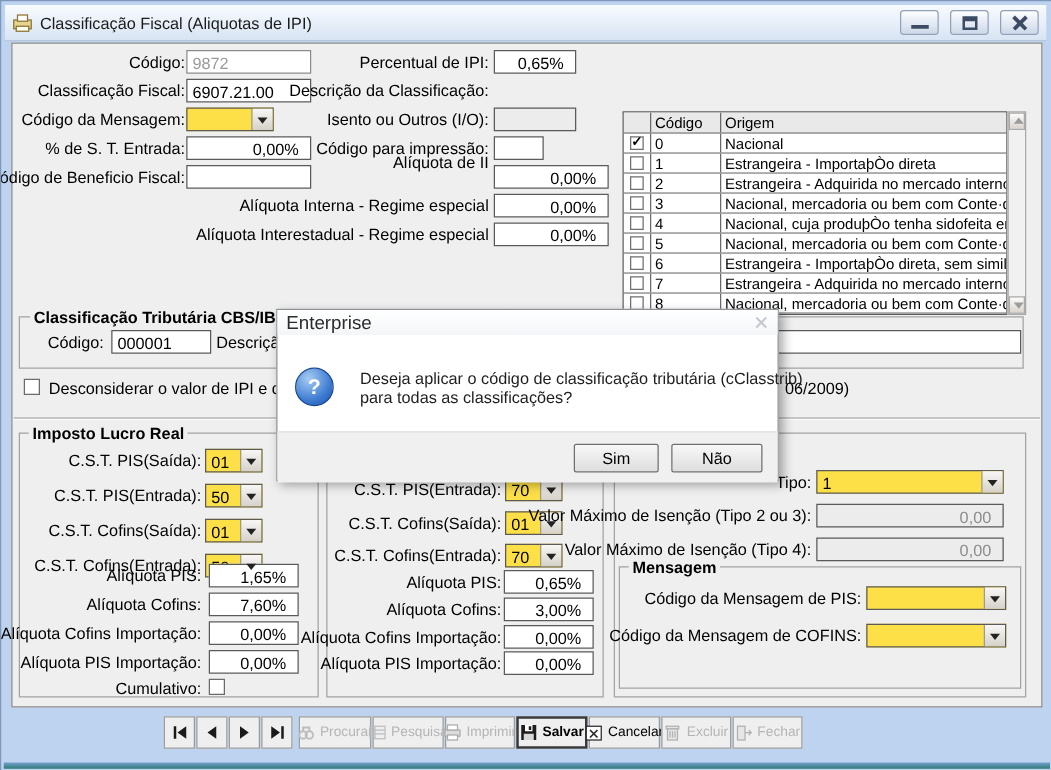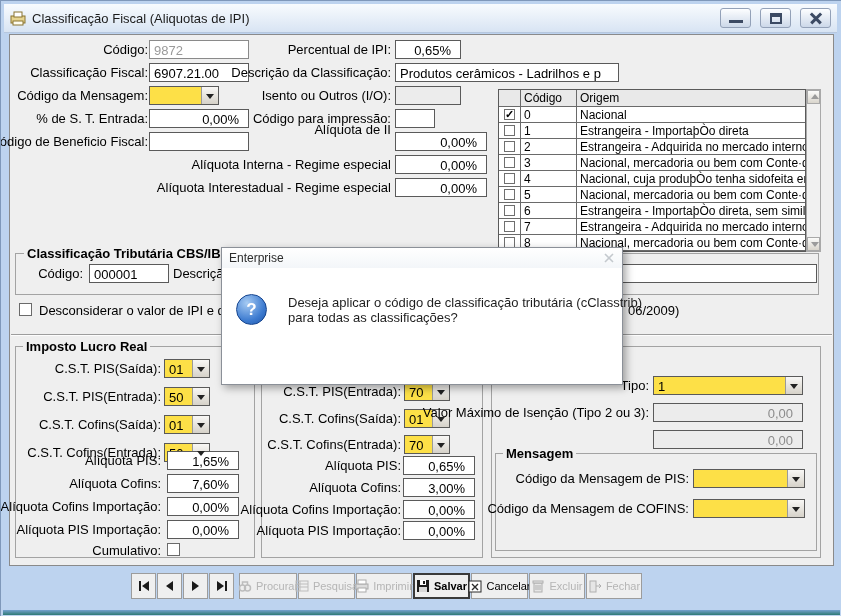--- a/index.html
+++ b/index.html
@@ -59,21 +59,21 @@
     display:flex;align-items:center;justify-content:center;gap:1px}
   .t-r{width:0;height:0;border:5px solid transparent;border-left:7px solid #1a1a1a;border-right:0}
   .t-l{width:0;height:0;border:5px solid transparent;border-right:7px solid #1a1a1a;border-left:0}
   .vbar{width:2px;height:10px;background:#1a1a1a}
   .ic{display:flex}.ic svg{display:block}
   
   .dlg{position:absolute;left:211px;top:212px;width:402px;height:138px;background:#fff;border:1px solid #8b9098;
     box-shadow:3px 3px 8px rgba(0,0,0,.35);z-index:50}
   .dlg-tb{position:absolute;left:0;top:0;width:100%;height:20px;background:linear-gradient(#ffffff,#f3f6f9);
     display:flex;align-items:center;padding:0 7px}
-  .dlg-title{font-size:12px;color:#2b2b2b;flex:1}
+  .dlg-title{font-size:15px;color:#2b2b2b;flex:1}
   .dlg-x{cursor:pointer;display:flex}
   .dlg-foot{position:absolute;left:0;top:97px;width:100%;height:41px;background:#f0f0f0;border-top:1px solid #e0e0e0}
   .qicon{position:absolute;left:14px;top:46px;width:31px;height:31px;border-radius:50%;
     background:radial-gradient(circle at 10px 8px,#a6cbf3,#3d7bd0 62%,#1d54a8);border:1px solid #16458f;
     color:#fff;font-weight:bold;font-size:17px;display:flex;align-items:center;justify-content:center}
   .dlg-l{position:absolute;left:66px;font-size:13px;color:#1e1e1e;white-space:nowrap}
   .dbtn{position:absolute;top:9px;height:23px;font-size:13px;color:#000;cursor:pointer;
     background:linear-gradient(#f7f7f7,#dedede);border:1px solid #6f6f6f;border-radius:2px;
     display:flex;align-items:center;justify-content:center}
 </style>
@@ -112,21 +112,20 @@
     <span class="lb" style="right:685px;top:53px">Código da Mensagem:</span>
     <div class="combo" style="left:139px;top:51px;width:70px"></div>
     <span class="lb" style="right:685px;top:76px">% de S. T. Entrada:</span>
     <div class="fld num" style="left:139px;top:74px;width:100px">0,00%</div>
     <span class="lb" style="right:685px;top:99px">Código de Beneficio Fiscal:</span>
     <div class="fld" style="left:139px;top:97px;width:100px"></div>
 
     <span class="lb" style="right:442px;top:7px">Percentual de IPI:</span>
     <div class="fld num" style="left:385px;top:5px;width:66px">0,65%</div>
     <span class="lb" style="right:442px;top:30px">Descrição da Classificação:</span>
-    <div class="fld" style="left:385px;top:28px;width:224px">Produtos cerâmicos - Ladrilhos e p</div>
     <span class="lb" style="right:442px;top:53px">Isento ou Outros (I/O):</span>
     <div class="fld dis" style="left:385px;top:51px;width:66px"></div>
     <span class="lb" style="right:442px;top:76px">Código para impressão:</span>
     <div class="fld" style="left:385px;top:74px;width:40px"></div>
     <span class="lb" style="right:442px;top:87px">Alíquota de II</span>
     <div class="fld num" style="left:385px;top:97px;width:92px">0,00%</div>
     <span class="lb" style="right:442px;top:122px">Alíquota Interna - Regime especial</span>
     <div class="fld num" style="left:385px;top:120px;width:92px">0,00%</div>
     <span class="lb" style="right:442px;top:145px">Alíquota Interestadual - Regime especial</span>
     <div class="fld num" style="left:385px;top:143px;width:92px">0,00%</div>
@@ -254,20 +253,21 @@
     <span class="lb" style="right:432px;top:467px">Alíquota Cofins Importação:</span>
     <div class="fld num" style="left:393px;top:465px;width:72px">0,00%</div>
     <span class="lb" style="right:432px;top:488px">Alíquota PIS Importação:</span>
     <div class="fld num" style="left:393px;top:486px;width:72px">0,00%</div>
 
     <div class="gb" style="left:481px;top:311px;width:330px;height:212px"></div>
     <span class="lb" style="right:184px;top:343px">Tipo:</span>
     <div class="combo" style="left:643px;top:341px;width:150px">1</div>
     <span class="lb" style="right:184px;top:370px">Valor Máximo de Isenção (Tipo 2 ou 3):</span>
     <div class="fld dis num" style="left:643px;top:368px;width:150px">0,00</div>
+    <span class="lb" style="right:184px;top:397px">Valor Máximo de Isenção (Tipo 4):</span>
     <div class="fld dis num" style="left:643px;top:395px;width:150px">0,00</div>
     <div class="gb" style="left:485px;top:418px;width:322px;height:98px"></div>
     <span class="gb-t" style="left:493px;top:411px">Mensagem</span>
     <span class="lb" style="right:144px;top:436px">Código da Mensagem de PIS:</span>
     <div class="combo" style="left:683px;top:434px;width:112px"></div>
     <span class="lb" style="right:144px;top:466px">Código da Mensagem de COFINS:</span>
     <div class="combo" style="left:683px;top:464px;width:112px"></div>
 
     <div class="nbtn" style="left:121px">
         <span class="vbar"></span>
@@ -358,18 +358,22 @@
         <span class="dlg-title">Enterprise</span>
         <span class="dlg-x">
             <svg width="12" height="12">
               <path d="M2 2 L10 10 M10 2 L2 10" stroke="#c4c9ce" stroke-width="1.6"></path>
             </svg>
           </span>
       </div>
       <div class="qicon">?</div>
       <span class="dlg-l" style="top:47px">Deseja aplicar o código de classificação tributária (cClasstrib)</span>
       <span class="dlg-l" style="top:62px">para todas as classificações?</span>
+      <div class="dlg-foot">
+        <div class="dbtn" style="left:237px;width:68px">Sim</div>
+        <div class="dbtn" style="left:315px;width:73px">Não</div>
+      </div>
     </div>
 
   </div>
 
   <div class="bottom-edge"></div>
 </div>
 
 </body></html>

